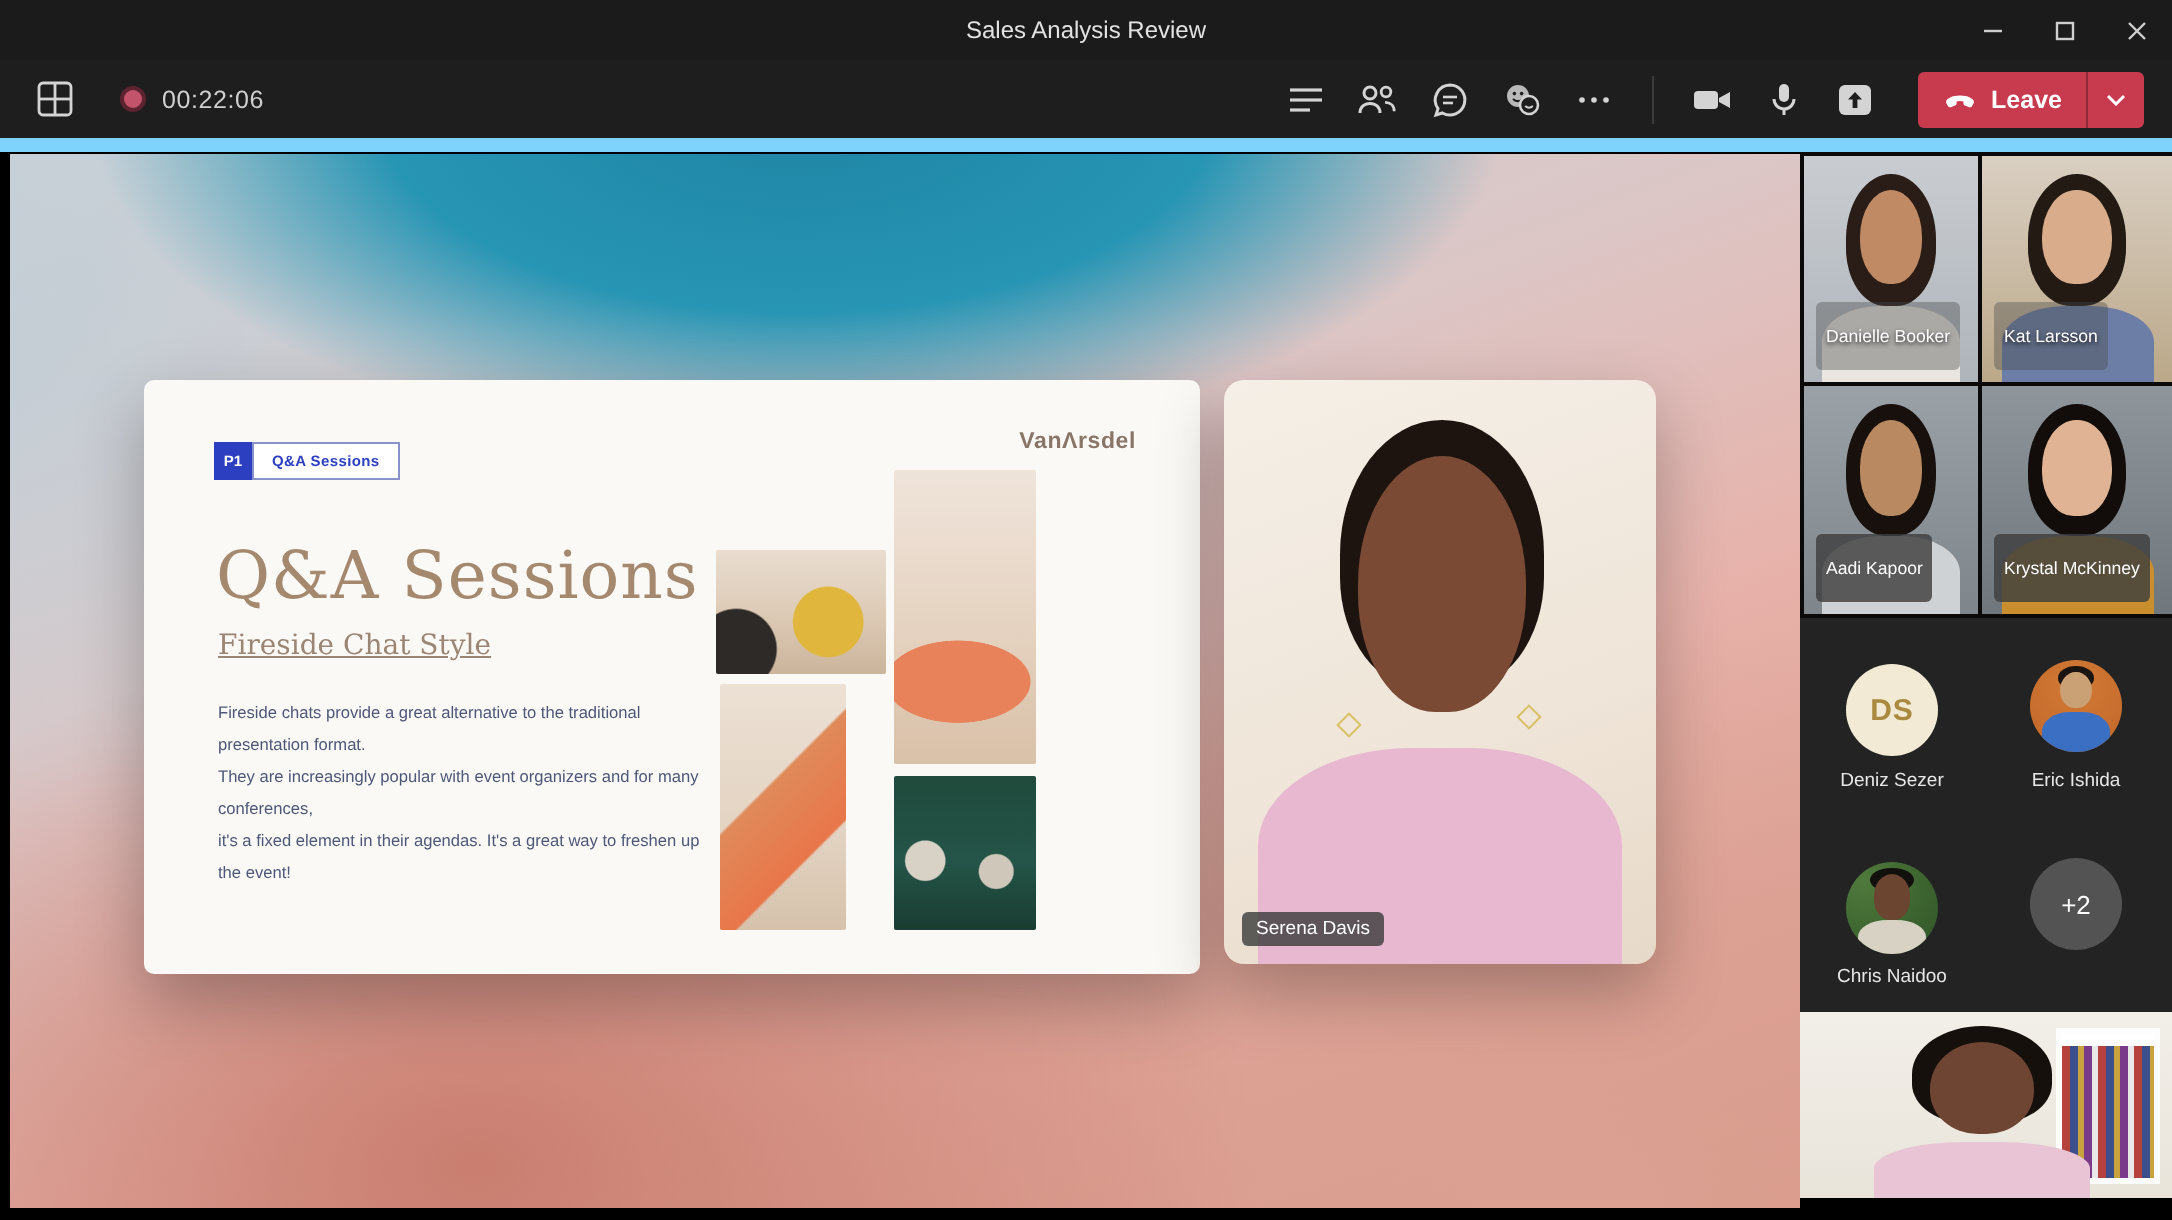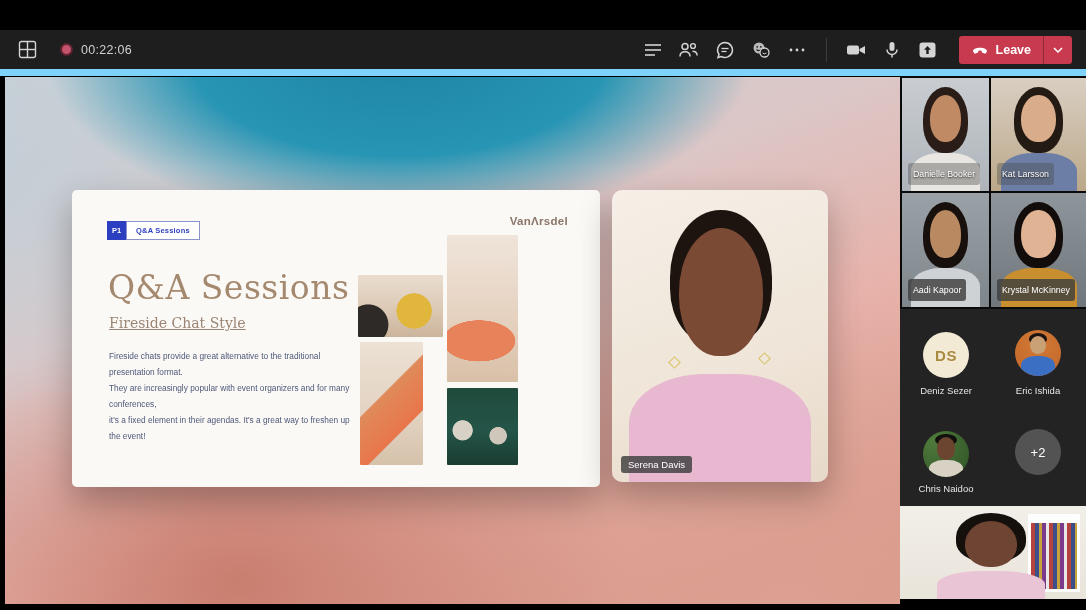--- a/index.html
+++ b/index.html
@@ -88,21 +88,21 @@
   .vt2 { left:91px; top:2px; width:95px; height:113px; background:linear-gradient(180deg,#d9cfc2 0%, #bba889 100%); }
   .vt3 { left:2px; top:117px; width:87px; height:114px; background:linear-gradient(180deg,#9aa2a8 0%, #7e868c 100%); }
   .vt4 { left:91px; top:117px; width:95px; height:114px; background:linear-gradient(180deg,#8e959b 0%, #6f767c 100%); }
   .vtile .hair { left:24%; top:8%; width:52%; height:58%; border-radius:50% 50% 44% 44%; }
   .vtile .face { left:32%; top:15%; width:36%; height:42%; }
   .vtile .body { left:10%; top:66%; width:80%; height:38%; }
   .vt1 .person { --hair:#2a1d17; --skin:#c08a64; --shirt:#e9e5e0; }
   .vt2 .person { --hair:#241a14; --skin:#d9ac8b; --shirt:#6d7ea6; }
   .vt3 .person { --hair:#18100c; --skin:#b98a62; --shirt:#cfd2d4; }
   .vt4 .person { --hair:#120d0b; --skin:#e0b394; --shirt:#c98f2e; }
-  .vtile .name-tag { left:6px; bottom:6px; font-size:8.8px; padding:6px 5px; }
+  .vtile .name-tag { left:6px; bottom:6px; font-size:8.8px; padding:12px 5px; }
 
   .avatar-panel { position:absolute; left:0; top:233px; width:186px; height:197px; background:#232323; }
   .avatar { position:absolute; width:46px; height:46px; border-radius:50%; overflow:hidden; cursor:pointer; display:flex; align-items:center; justify-content:center; }
   .av-initials { background:#f3ead6; color:#a98a3f; font-size:15px; font-weight:bold; letter-spacing:.5px; }
   .av-eric { background:radial-gradient(circle at 50% 30%, #d27a35 0%, #c1662a 100%); }
   .av-eric .face { left:33%; top:12%; width:34%; height:40%; --skin:#caa075; background:var(--skin); }
   .av-eric .hair { left:30%; top:6%; width:40%; height:26%; border-radius:50%; --hair:#1c1410; }
   .av-eric .body { left:14%; top:56%; width:72%; height:50%; --shirt:#3a6fc4; }
   .av-chris { background:radial-gradient(circle at 20% 20%, #4f7a3c 0%, #2f5427 100%); }
   .av-chris .face { left:30%; top:14%; width:40%; height:48%; --skin:#6b4530; background:var(--skin); }
@@ -122,20 +122,40 @@
   .selfview .face { left:35%; top:16%; width:28%; height:50%; --skin:#6e4433; }
   .selfview .body { left:20%; top:70%; width:58%; height:34%; --shirt:#e8c4d4; }
 
   .icon-svg { display:block; }
 </style>
 </head>
 <body>
 
 <div id="app">
 
+  <div class="titlebar">
+    <div class="title">Sales Analysis Review</div>
+    <div class="win-controls">
+      <div class="win-btn">
+        <svg class="icon-svg" width="11" height="11" viewBox="0 0 11 11">
+            <line x1="1" y1="5.5" x2="10" y2="5.5" stroke="#cfcfcf" stroke-width="1.2"></line>
+          </svg>
+      </div>
+      <div class="win-btn">
+        <svg class="icon-svg" width="11" height="11" viewBox="0 0 11 11">
+            <rect x="1.5" y="1.5" width="8" height="8" fill="none" stroke="#cfcfcf" stroke-width="1.2"></rect>
+          </svg>
+      </div>
+      <div class="win-btn">
+        <svg class="icon-svg" width="11" height="11" viewBox="0 0 11 11">
+            <path d="M1.5 1.5 L9.5 9.5 M9.5 1.5 L1.5 9.5" stroke="#cfcfcf" stroke-width="1.2"></path>
+          </svg>
+      </div>
+    </div>
+  </div>
 
   <div class="toolbar">
     <div class="tb-left">
       <div class="tb-icon">
         <svg class="icon-svg" width="19" height="19" viewBox="0 0 19 19">
             <rect x="1.5" y="1.5" width="16" height="16" rx="2" fill="none" stroke="#d4d4d4" stroke-width="1.4"></rect>
             <line x1="9.5" y1="1.5" x2="9.5" y2="17.5" stroke="#d4d4d4" stroke-width="1.4"></line>
             <line x1="1.5" y1="9.5" x2="17.5" y2="9.5" stroke="#d4d4d4" stroke-width="1.4"></line>
           </svg>
       </div>

